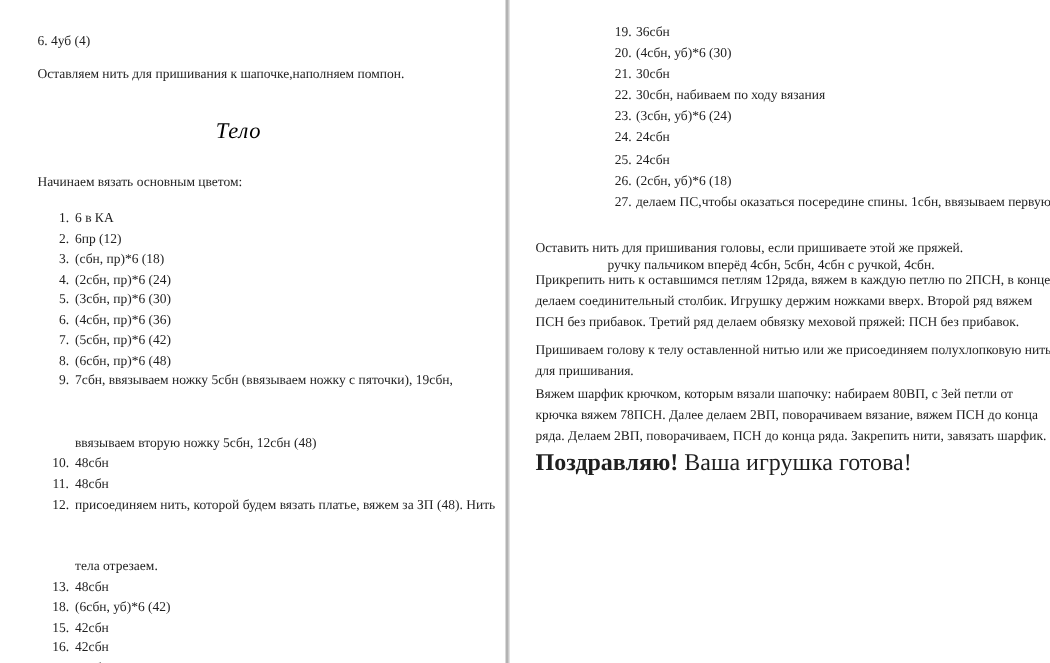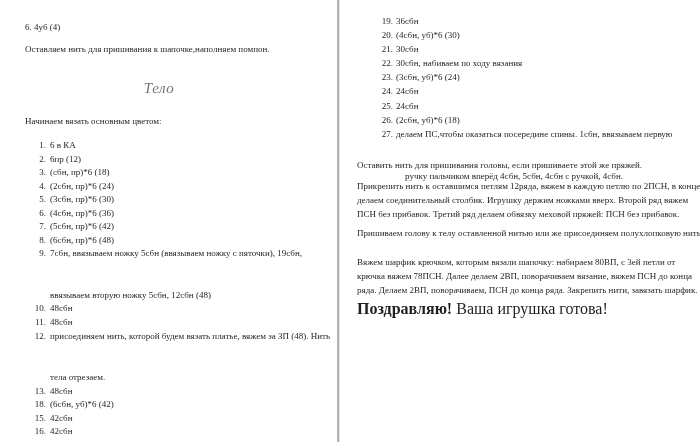--- a/index.html
+++ b/index.html
@@ -8,28 +8,28 @@
     font-family:"Liberation Serif","DejaVu Serif",serif;
     color:#1f1f1f;font-size:9px;
   }
   .page{position:absolute;top:0;height:442px;background:#ffffff;}
   .page-left{left:0;width:338px;}
   .page-right{left:340px;width:360px;}
   .divider{position:absolute;top:0;left:337px;width:2px;height:442px;background:#b3b3b3;border-right:1px solid #e2e2e2;}
   .block{position:absolute;white-space:nowrap;}
   .heading{
     position:absolute;left:0;top:80px;width:318px;text-align:center;
-    font-style:italic;font-size:15px;color:#737373;letter-spacing:0.5px;
+    font-style:italic;font-size:15px;color:#000000;letter-spacing:0.5px;
   }
   .list{position:absolute;}
   .lil{display:flex;height:13.55px;line-height:13.55px;white-space:nowrap;}
   .num{width:21px;text-align:right;margin-right:4px;flex:none;}
   .cont{padding-left:25px;margin-top:28px;}
   .rlist .lil{height:14.1px;line-height:14.1px;}
-  .rlist .num{width:12px;margin-right:3px;}
+  .rlist .num{width:12px;margin-right:3px;margin-left:28px;}
   .rlist .cont{padding-left:24px;}
   .para{position:absolute;left:17px;width:335px;}
   .pline{height:14.2px;line-height:14.2px;white-space:nowrap;}
   .congrats{position:absolute;left:17px;top:302px;width:335px;text-align:left;font-size:16px;line-height:14px;white-space:nowrap;}
   .b{font-weight:bold;}
 </style>
 </head>
 <body>
 
 <div class="screen">
@@ -168,20 +168,21 @@
     </div>
 
     <div class="para" style="top:179px">
       <div class="pline">Прикрепить нить к оставшимся петлям 12ряда, вяжем в каждую петлю по 2ПСН, в конце</div>
       <div class="pline">делаем соединительный столбик. Игрушку держим ножками вверх. Второй ряд вяжем</div>
       <div class="pline">ПСН без прибавок. Третий ряд делаем обвязку меховой пряжей: ПСН без прибавок.</div>
     </div>
 
     <div class="para" style="top:226px">
       <div class="pline">Пришиваем голову к телу оставленной нитью или же присоединяем полухлопковую нить</div>
+      <div class="pline">для пришивания.</div>
     </div>
 
     <div class="para" style="top:255px">
       <div class="pline">Вяжем шарфик крючком, которым вязали шапочку: набираем 80ВП, с 3ей петли от</div>
       <div class="pline">крючка вяжем 78ПСН. Далее делаем 2ВП, поворачиваем вязание, вяжем ПСН до конца</div>
       <div class="pline">ряда. Делаем 2ВП, поворачиваем, ПСН до конца ряда. Закрепить нити, завязать шарфик.</div>
     </div>
 
     <div class="congrats">
       <span class="b">Поздравляю!</span><span> Ваша игрушка готова!</span>

